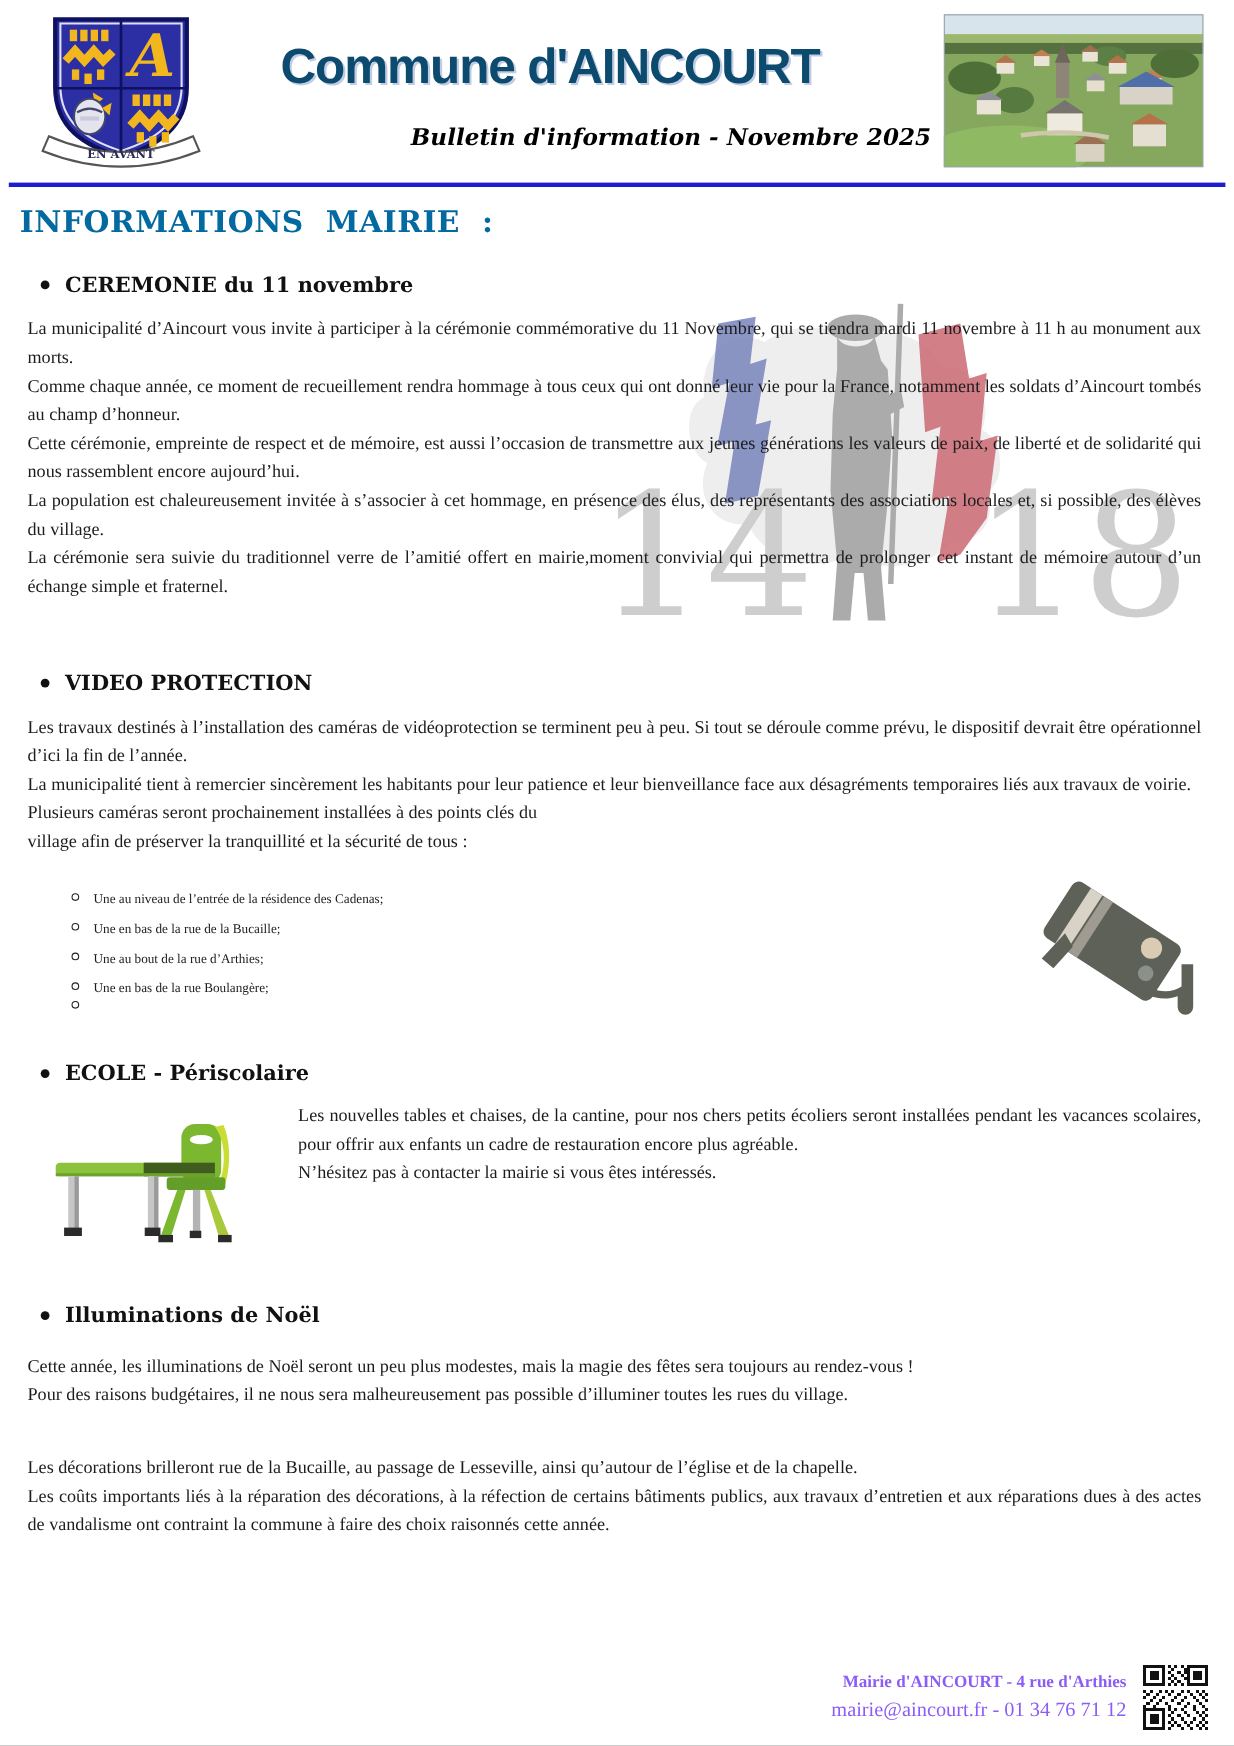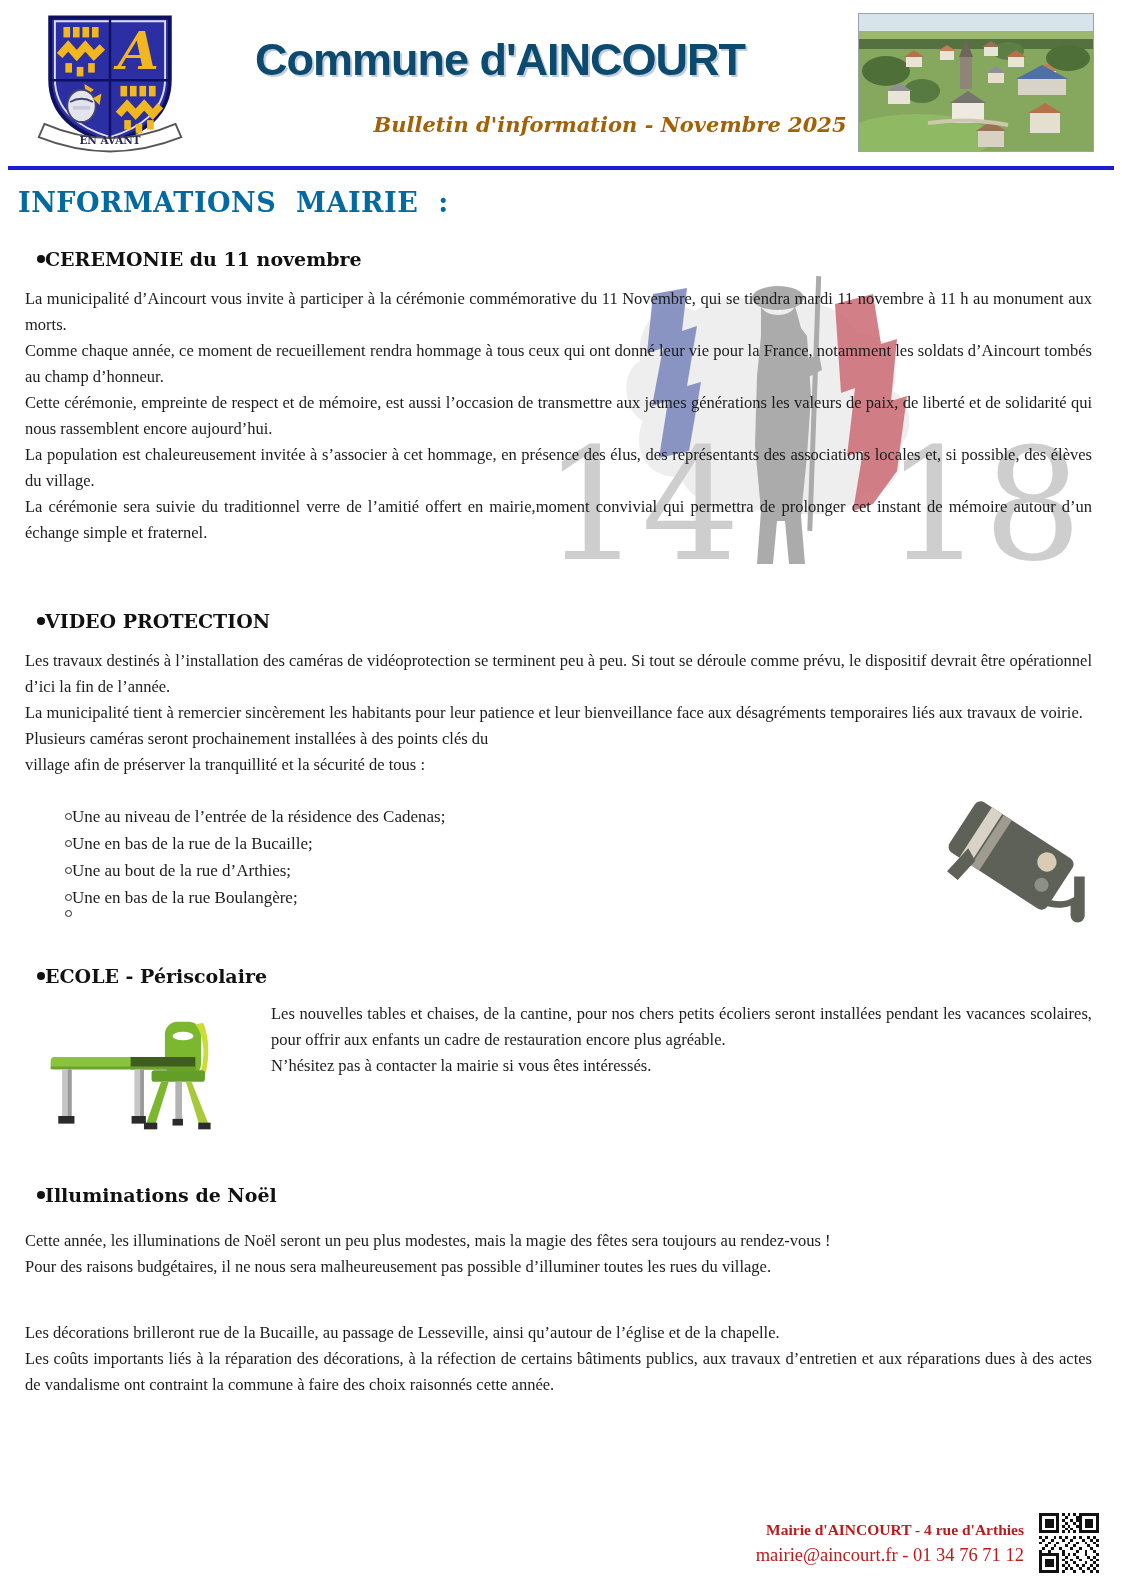--- a/index.html
+++ b/index.html
@@ -9,54 +9,54 @@
     background:#ffffff; overflow:hidden;
     font-family:"Liberation Serif", serif; color:#1c1c1c;
   }
   
   .hdr { position:relative; height:172px; }
   .crest { position:absolute; left:34px; top:8px; width:152px; height:152px; }
   .title { position:absolute; left:175px; top:34px; width:650px; text-align:center;
     font-family:Liberation Sans, sans-serif; font-weight:bold; font-size:45px; letter-spacing:-1px;
     color:#0c4a6e; text-shadow:2px 2px 0 rgba(140,162,205,.55); }
   .subtitle { position:absolute; left:320px; top:112px; width:580px; text-align:center;
-    font-family:"DejaVu Serif", serif; font-weight:bold; font-style:italic; font-size:21px; color:#a16207; }
+    font-family:"DejaVu Serif", serif; font-weight:bold; font-style:italic; font-size:21px; color:#000000; }
   .photo { position:absolute; right:28px; top:13px; width:236px; height:139px; }
   .rule { position:absolute; left:8px; right:8px; top:166px; height:4px; background:#1d1dd0; }
   
   .page-heading { margin:15px 0 0 18px; font-family:"DejaVu Serif", serif; font-weight:bold;
     font-size:27px; color:#0369a1; word-spacing:10px; letter-spacing:.5px; }
   
   .sec { position:relative; margin-left:25px; margin-right:30px; }
-  .sec-head { display:flex; align-items:center; position:relative; z-index:1; }
+  .sec-head { display:flex; align-items:center; gap:14px; position:relative; z-index:1; }
   .dot-bullet { width:8px; height:8px; border-radius:50%; background:#111; flex:0 0 auto; margin-left:12px; }
   .sec-head h3 { margin:0; font-family:"DejaVu Serif", serif; font-weight:bold; font-size:19px; color:#111; }
   .sec p { margin:0; font-size:16.5px; line-height:26px; text-align:justify; position:relative; z-index:1; }
   .sec p.nojust { text-align:left; }
   .ptext { margin-top:16px; }
   .sec-ceremonie { margin-top:30px; }
   .sec-video { margin-top:64px; }
   .sec-ecole { margin-top:46px; }
   .sec-illum { margin-top:44px; }
   
   .watermark { position:absolute; top:28px; right:-8px; width:565px; height:300px;
     z-index:0; pointer-events:none; }
   
   .cam-list { list-style:none; margin:26px 0 0 0; padding:0 0 0 40px; position:relative; z-index:1; }
-  .cam-list li { display:flex; align-items:baseline; font-size:17px; line-height:26px; margin-bottom:1px; }
+  .cam-list li { display:flex; align-items:baseline; gap:13px; font-size:12px; line-height:26px; margin-bottom:1px; }
   .circle-bullet { flex:0 0 auto; width:7px; height:7px; border:1.6px solid #222; border-radius:50%;
     position:relative; top:-2px; }
   .cam-icon { position:absolute; top:176px; right:2px; width:150px; height:145px; z-index:0; }
   
   .ecole-row { display:flex; margin-top:14px; }
   .desk-art { flex:0 0 auto; width:200px; margin:16px 0 0 18px; }
   .ecole-text { flex:1; margin-left:28px; } .gap40 { height:40px; }
   
   .page-footer { position:absolute; right:22px; bottom:13px; display:flex; align-items:center; gap:14px; }
-  .footer-text { text-align:right; color:#b91c1c; }
+  .footer-text { text-align:right; color:#8b5cf6; }
   .footer-line1 { font-size:15.5px; line-height:24px; font-weight:bold; }
   .footer-line2 { font-size:18.5px; line-height:26px; }
   .qr { width:62px; height:62px; }
 </style>
 </head>
 <body>
 
 <div class="page">
 
   <div class="hdr">

